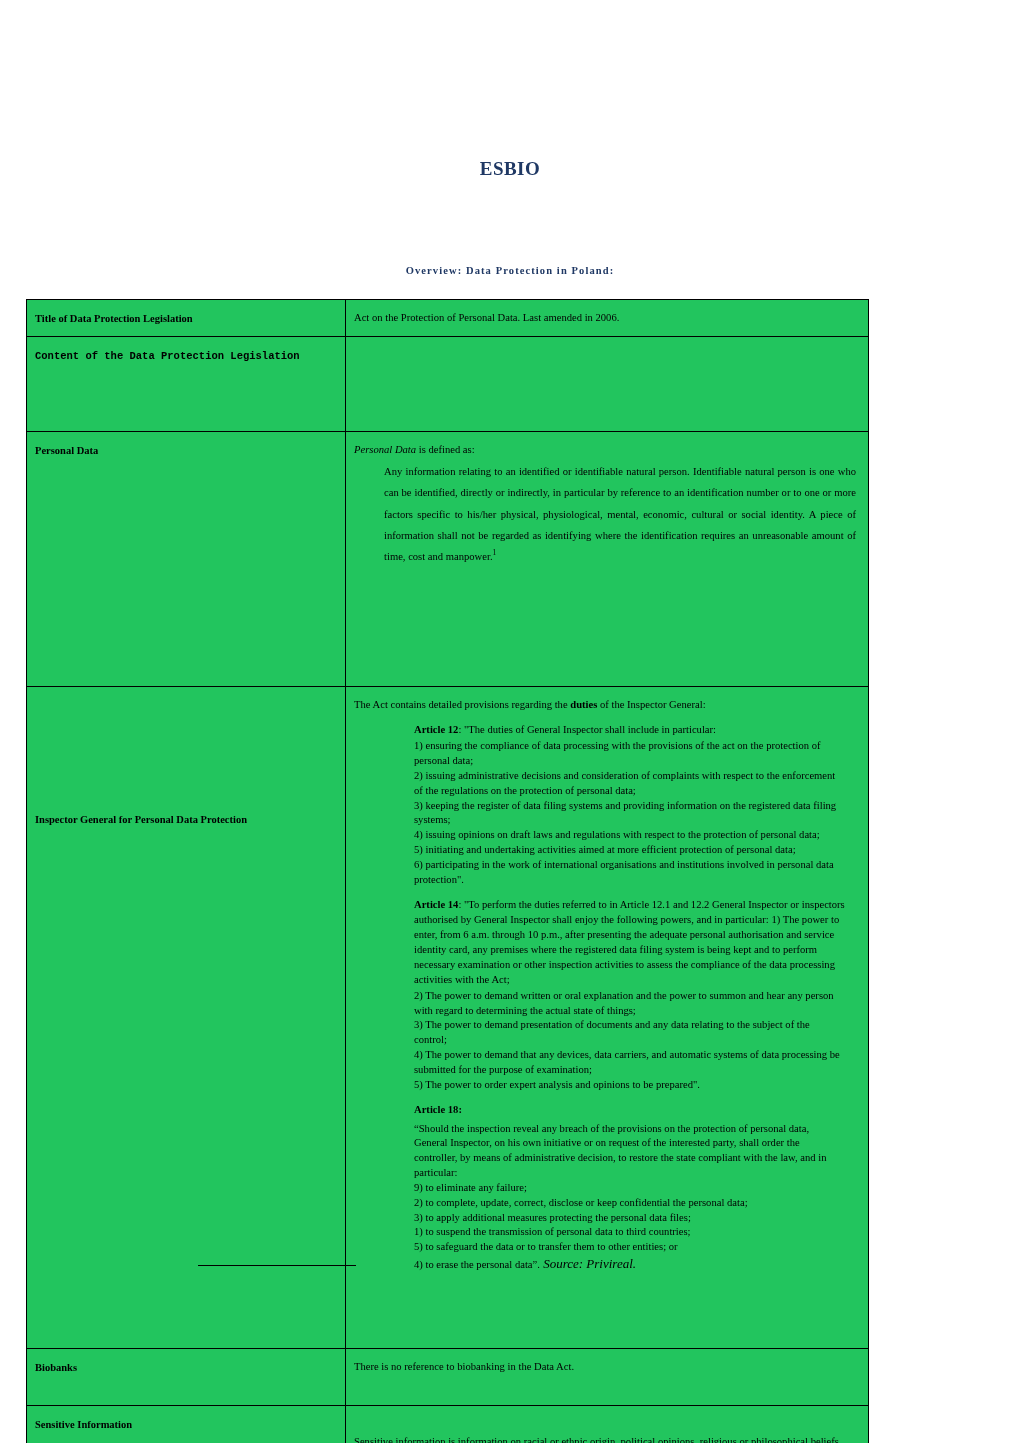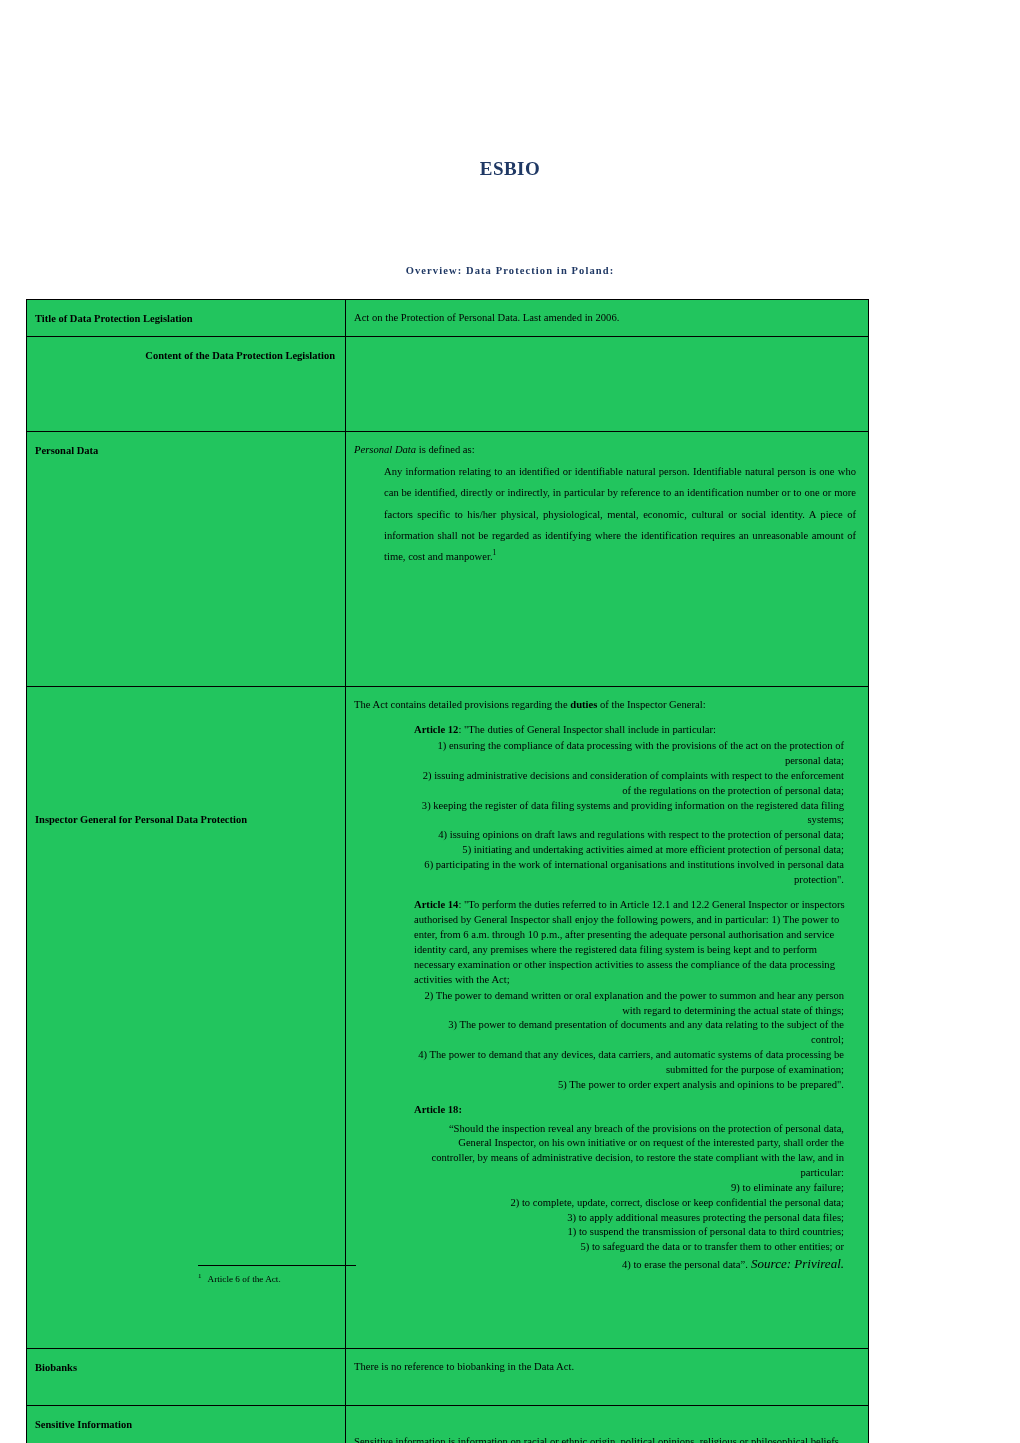--- a/index.html
+++ b/index.html
@@ -58,21 +58,21 @@
   }
   .col-label { width: 319px; }
   .col-body  { width: 523px; }
 
   .label-cell {
     padding: 12px 10px 10px 8px;
     font-size: 10.5px;
     font-weight: bold;
     line-height: 1.35;
   }
-  .label-cell.centered { text-align: right; }
+  .label-cell.centered { text-align: left; font-family: Liberation Mono, monospace; }
   .label-cell.pd   { height: 232px; }
   .label-cell.ig   { height: 525px; }
   .label-cell.bio  { height: 34px; }
   .label-cell.sens { height: 60px; }
 
   .body-cell {
     padding: 10px 12px 10px 8px;
     font-size: 10.6px;
     line-height: 1.42;
   }
@@ -86,21 +86,21 @@
     text-align: justify;
     line-height: 2.0;
   }
   sup { font-size: 7.5px; vertical-align: super; line-height: 0; }
 
   
   .ig-intro { margin: 0 0 10px 0; }
   .ig-indent { padding-left: 60px; }
   .art-head { margin: 0 0 2px 0; }
   .art-head b { font-weight: bold; }
-  .tight-list { margin: 0 12px 9px 0; line-height: 1.40; text-align: right; }
+  .tight-list { margin: 0 12px 9px 0; line-height: 1.40; }
   .tight-list div { margin: 0; }
   .art18-title { margin: 0 0 5px 0; font-weight: bold; }
   .src-note { font-style: italic; font-size: 13px; }
 
   .plain-line { margin: 0; }
   .sens-text { line-height: 2.25; margin: 0; }
 
   
   .footnote-area {
     position: absolute;
@@ -234,14 +234,13 @@
           <p class="sens-text">Sensitive information is information on racial or ethnic origin, political opinions, religious or philosophical beliefs, religious, party or trade-union membership, health records, genetic code, addictions or sexual life.</p>
         </div>
       </td>
     </tr>
 
   </tbody>
 </table>
 
 <div class="footnote-area">
   <div class="footnote-rule"></div>
-  <div class="footnote-text"><span class="fn-mark">1</span><span>Article 6 of the Act.</span></div>
 </div>
 
 </body></html>

